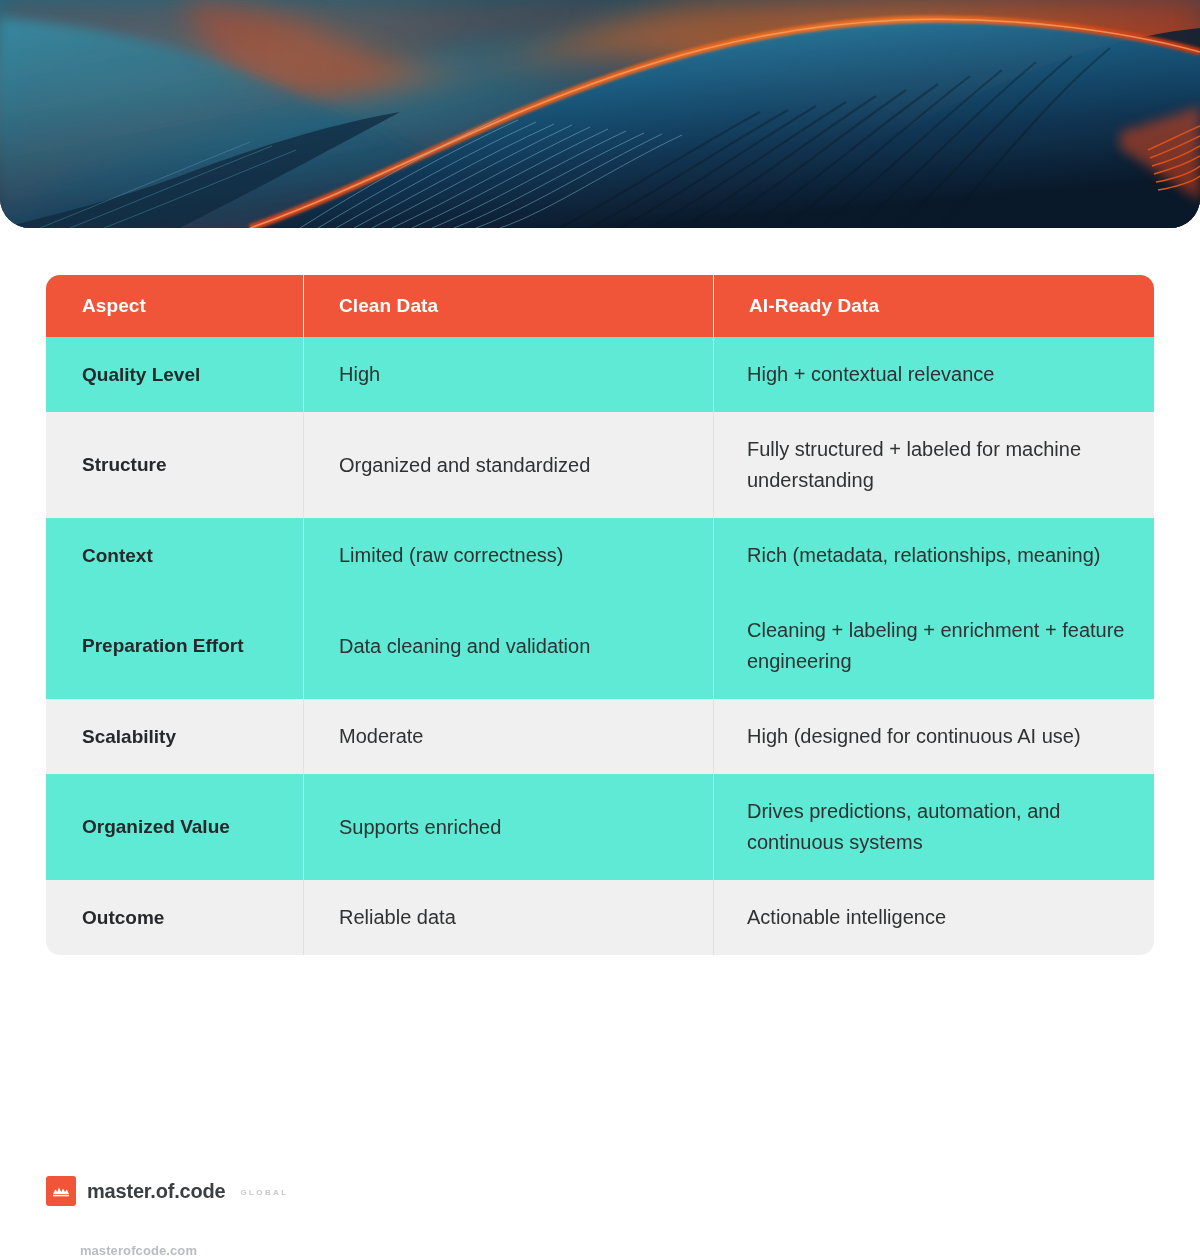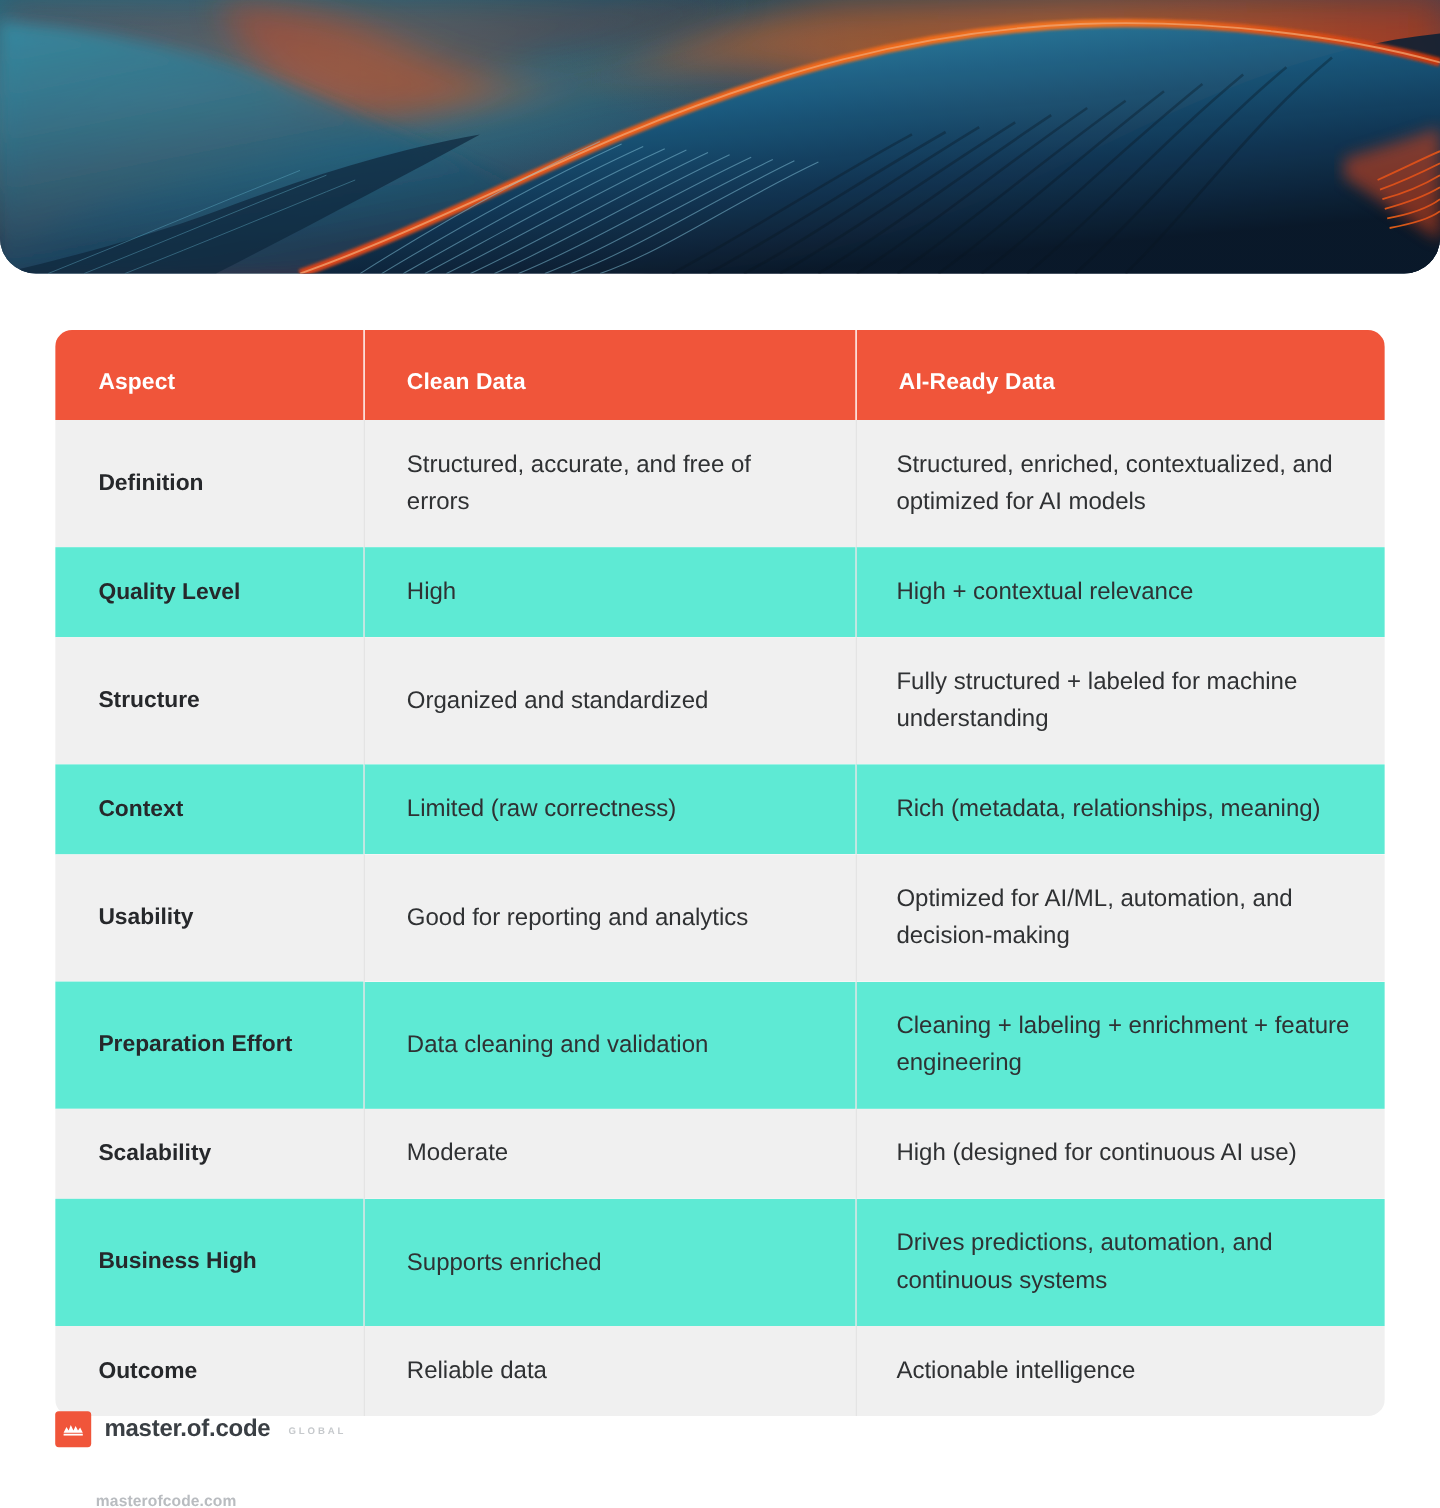--- a/index.html
+++ b/index.html
@@ -44,21 +44,21 @@
   .ctable col.c2 { width: 410px; }
   .ctable col.c3 { width: 441px; }
 
   thead th {
     background: #f0553a;
     color: #ffffff;
     text-align: left;
     font-size: 19px;
     font-weight: bold;
     letter-spacing: .1px;
-    padding: 33px 0 20px 36px;
+    padding: 20px 0 20px 36px;
     height: 61px;
     vertical-align: middle;
   }
   thead th.h2, thead th.h3 { position: relative; }
   thead th.h2::before, thead th.h3::before {
     content: "";
     position: absolute;
     left: 0; top: 0; bottom: 0;
     width: 1px;
     background: #ffffff;
@@ -268,57 +268,47 @@
         <col class="c3">
       </colgroup>
     <thead>
       <tr>
         <th class="h1">Aspect</th>
         <th class="h2">Clean Data</th>
         <th class="h3">AI-Ready Data</th>
       </tr>
     </thead>
     <tbody>
-      <tr class="odd">
-        <td class="aspect">Definition</td>
-        <td class="col2">Structured, accurate, and free of errors</td>
-        <td class="col3">Structured, enriched, contextualized, and optimized for AI models</td>
-      </tr>
       <tr class="even">
         <td class="aspect">Quality Level</td>
         <td class="col2">High</td>
         <td class="col3">High + contextual relevance</td>
       </tr>
       <tr class="odd">
         <td class="aspect">Structure</td>
         <td class="col2">Organized and standardized</td>
         <td class="col3">Fully structured + labeled for machine understanding</td>
       </tr>
       <tr class="even">
         <td class="aspect">Context</td>
         <td class="col2">Limited (raw correctness)</td>
         <td class="col3">Rich (metadata, relationships, meaning)</td>
       </tr>
-      <tr class="odd">
-        <td class="aspect">Usability</td>
-        <td class="col2">Good for reporting and analytics</td>
-        <td class="col3">Optimized for AI/ML, automation, and decision-making</td>
-      </tr>
       <tr class="even">
         <td class="aspect">Preparation Effort</td>
         <td class="col2">Data cleaning and validation</td>
         <td class="col3">Cleaning + labeling + enrichment + feature engineering</td>
       </tr>
       <tr class="odd">
         <td class="aspect">Scalability</td>
         <td class="col2">Moderate</td>
         <td class="col3">High (designed for continuous AI use)</td>
       </tr>
       <tr class="even">
-        <td class="aspect">Business High</td>
+        <td class="aspect">Organized Value</td>
         <td class="col2">Supports enriched</td>
         <td class="col3">Drives predictions, automation, and continuous systems</td>
       </tr>
       <tr class="odd">
         <td class="aspect">Outcome</td>
         <td class="col2">Reliable data</td>
         <td class="col3">Actionable intelligence</td>
       </tr>
     </tbody>
   </table>

